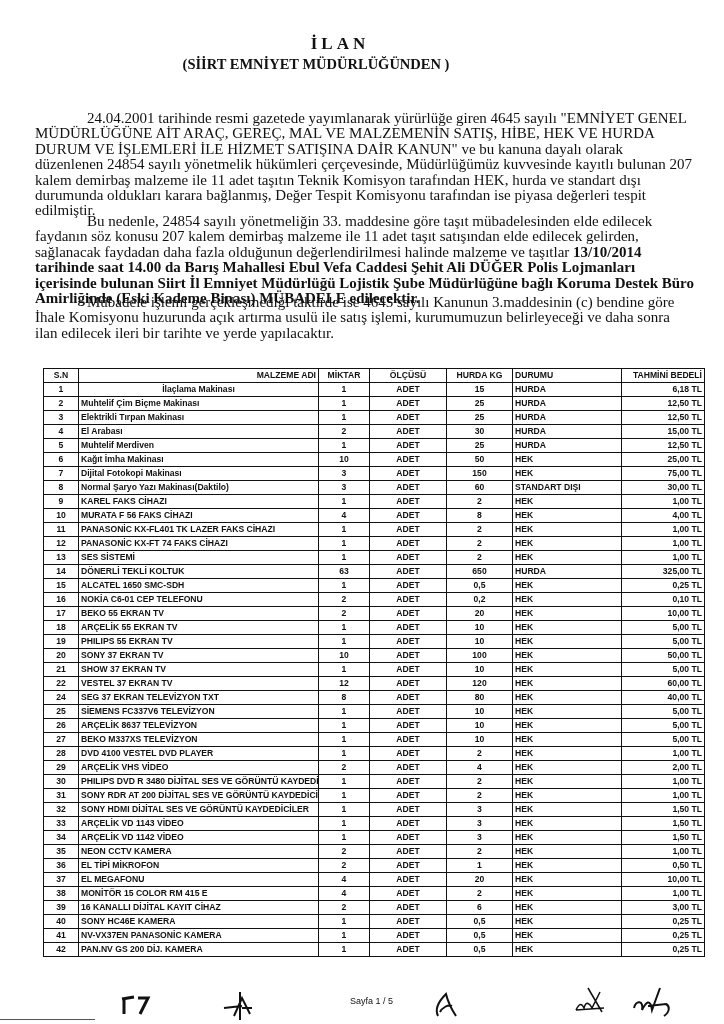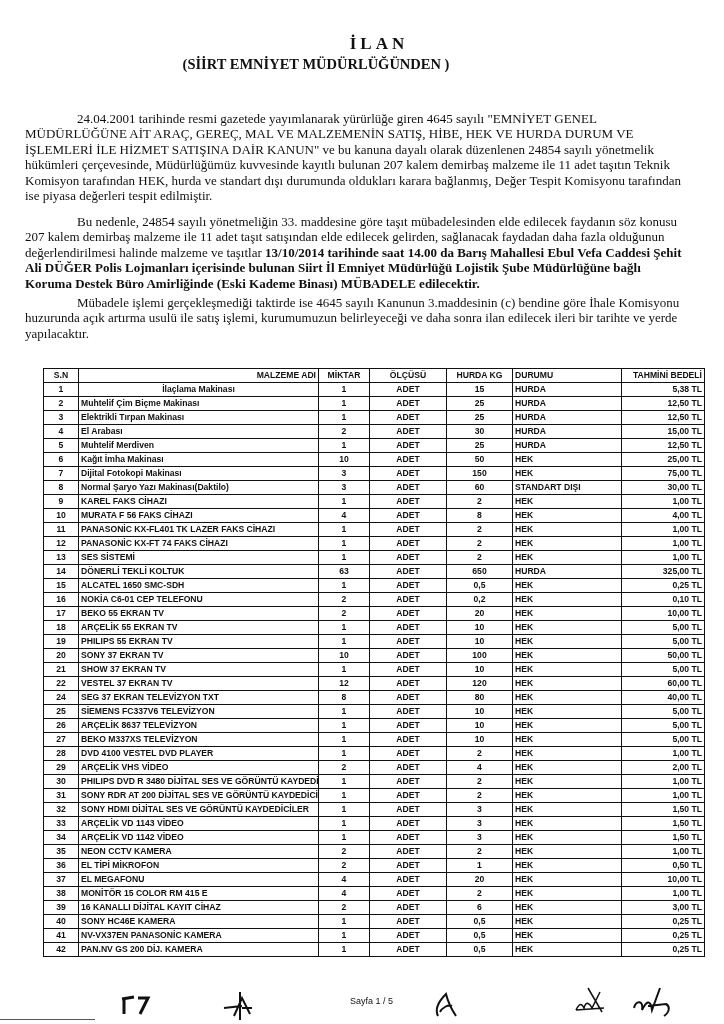--- a/index.html
+++ b/index.html
@@ -1,24 +1,24 @@
 <!DOCTYPE html>
 <html><head>
 <meta charset="utf-8">
 <style>
   html, body { margin: 0; padding: 0; background: #ffffff; }
   body { width: 724px; height: 1024px; position: relative; overflow: hidden; color: #111; }
 
   .title { position: absolute; top: 34px; left: 0; width: 680px; text-align: center;
-           font-family: "Liberation Serif", serif; font-weight: bold; font-size: 17px; letter-spacing: 4px; padding-left: 39px; }
+           font-family: "Liberation Serif", serif; font-weight: bold; font-size: 17px; letter-spacing: 4px; }
   .subtitle { position: absolute; top: 56px; left: 0; width: 632px; text-align: center;
            font-family: "Liberation Serif", serif; font-weight: bold; font-size: 14.5px; }
 
-  .para { position: absolute; left: 25px; width: 660px; font-family: "Liberation Serif", serif;
-          font-size: 13px; line-height: 15.4px; text-align: left; }
+  .para { position: absolute; left: 35px; width: 660px; font-family: "Liberation Serif", serif;
+          font-size: 15px; line-height: 15.4px; text-align: left; }
   .para .indent { display: inline-block; width: 52px; }
   .p1 { top: 111px; }
   .p2 { top: 214px; }
   .p3 { top: 295px; }
   .b { font-weight: bold; }
 
   table.list { position: absolute; top: 360px; left: 43px; border-collapse: collapse;
                font-family: "Liberation Sans", sans-serif; font-size: 8.6px; font-weight: bold; margin-top: 8px; }
   table.list td, table.list th { border: 1px solid #111; padding: 0 2px; height: 13px; line-height: 13px;
                white-space: nowrap; overflow: hidden; }
@@ -64,21 +64,21 @@
     </tr>
   </thead>
   <tbody id="table-body">
       <tr>
         <td class="c-sn">1</td>
         <td class="c-name centered-name">İlaçlama Makinası</td>
         <td class="c-qty">1</td>
         <td class="c-unit">ADET</td>
         <td class="c-kg">15</td>
         <td class="c-status">HURDA</td>
-        <td class="c-price">5,38 TL</td>
+        <td class="c-price">6,18 TL</td>
       </tr>
       <tr>
         <td class="c-sn">2</td>
         <td class="c-name">Muhtelif Çim Biçme Makinası</td>
         <td class="c-qty">1</td>
         <td class="c-unit">ADET</td>
         <td class="c-kg">25</td>
         <td class="c-status">HURDA</td>
         <td class="c-price">12,50 TL</td>
       </tr>

